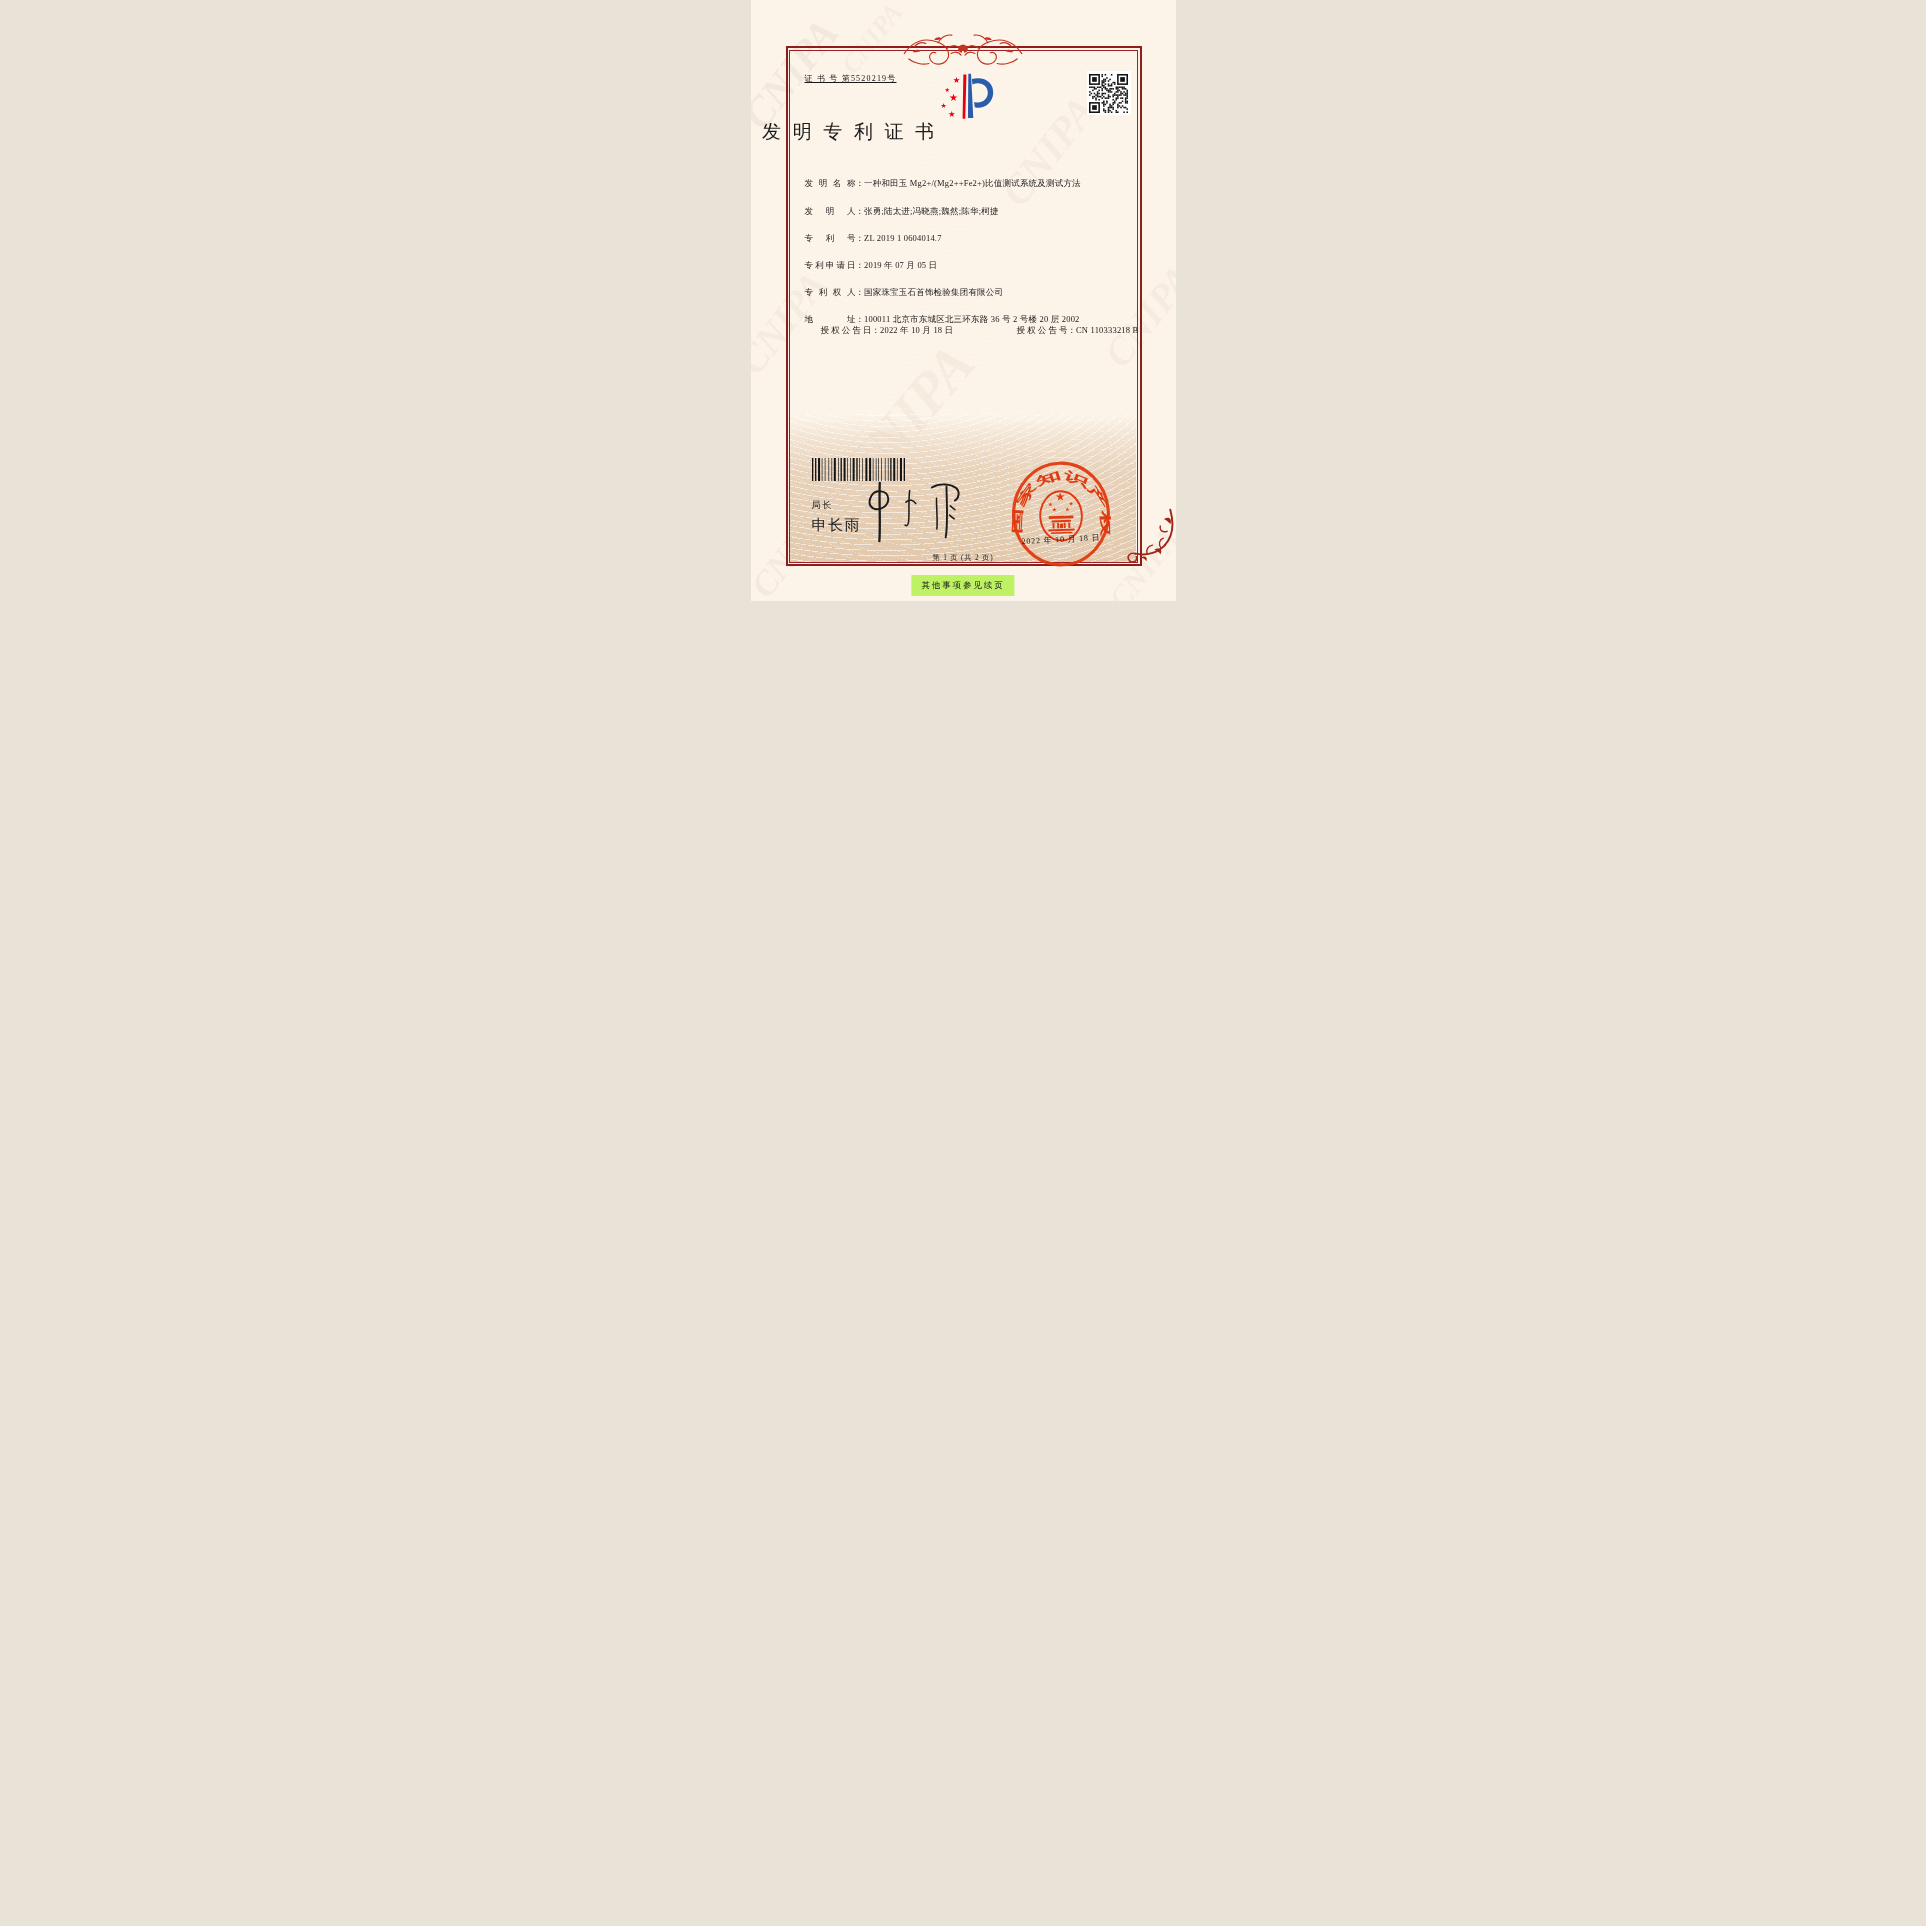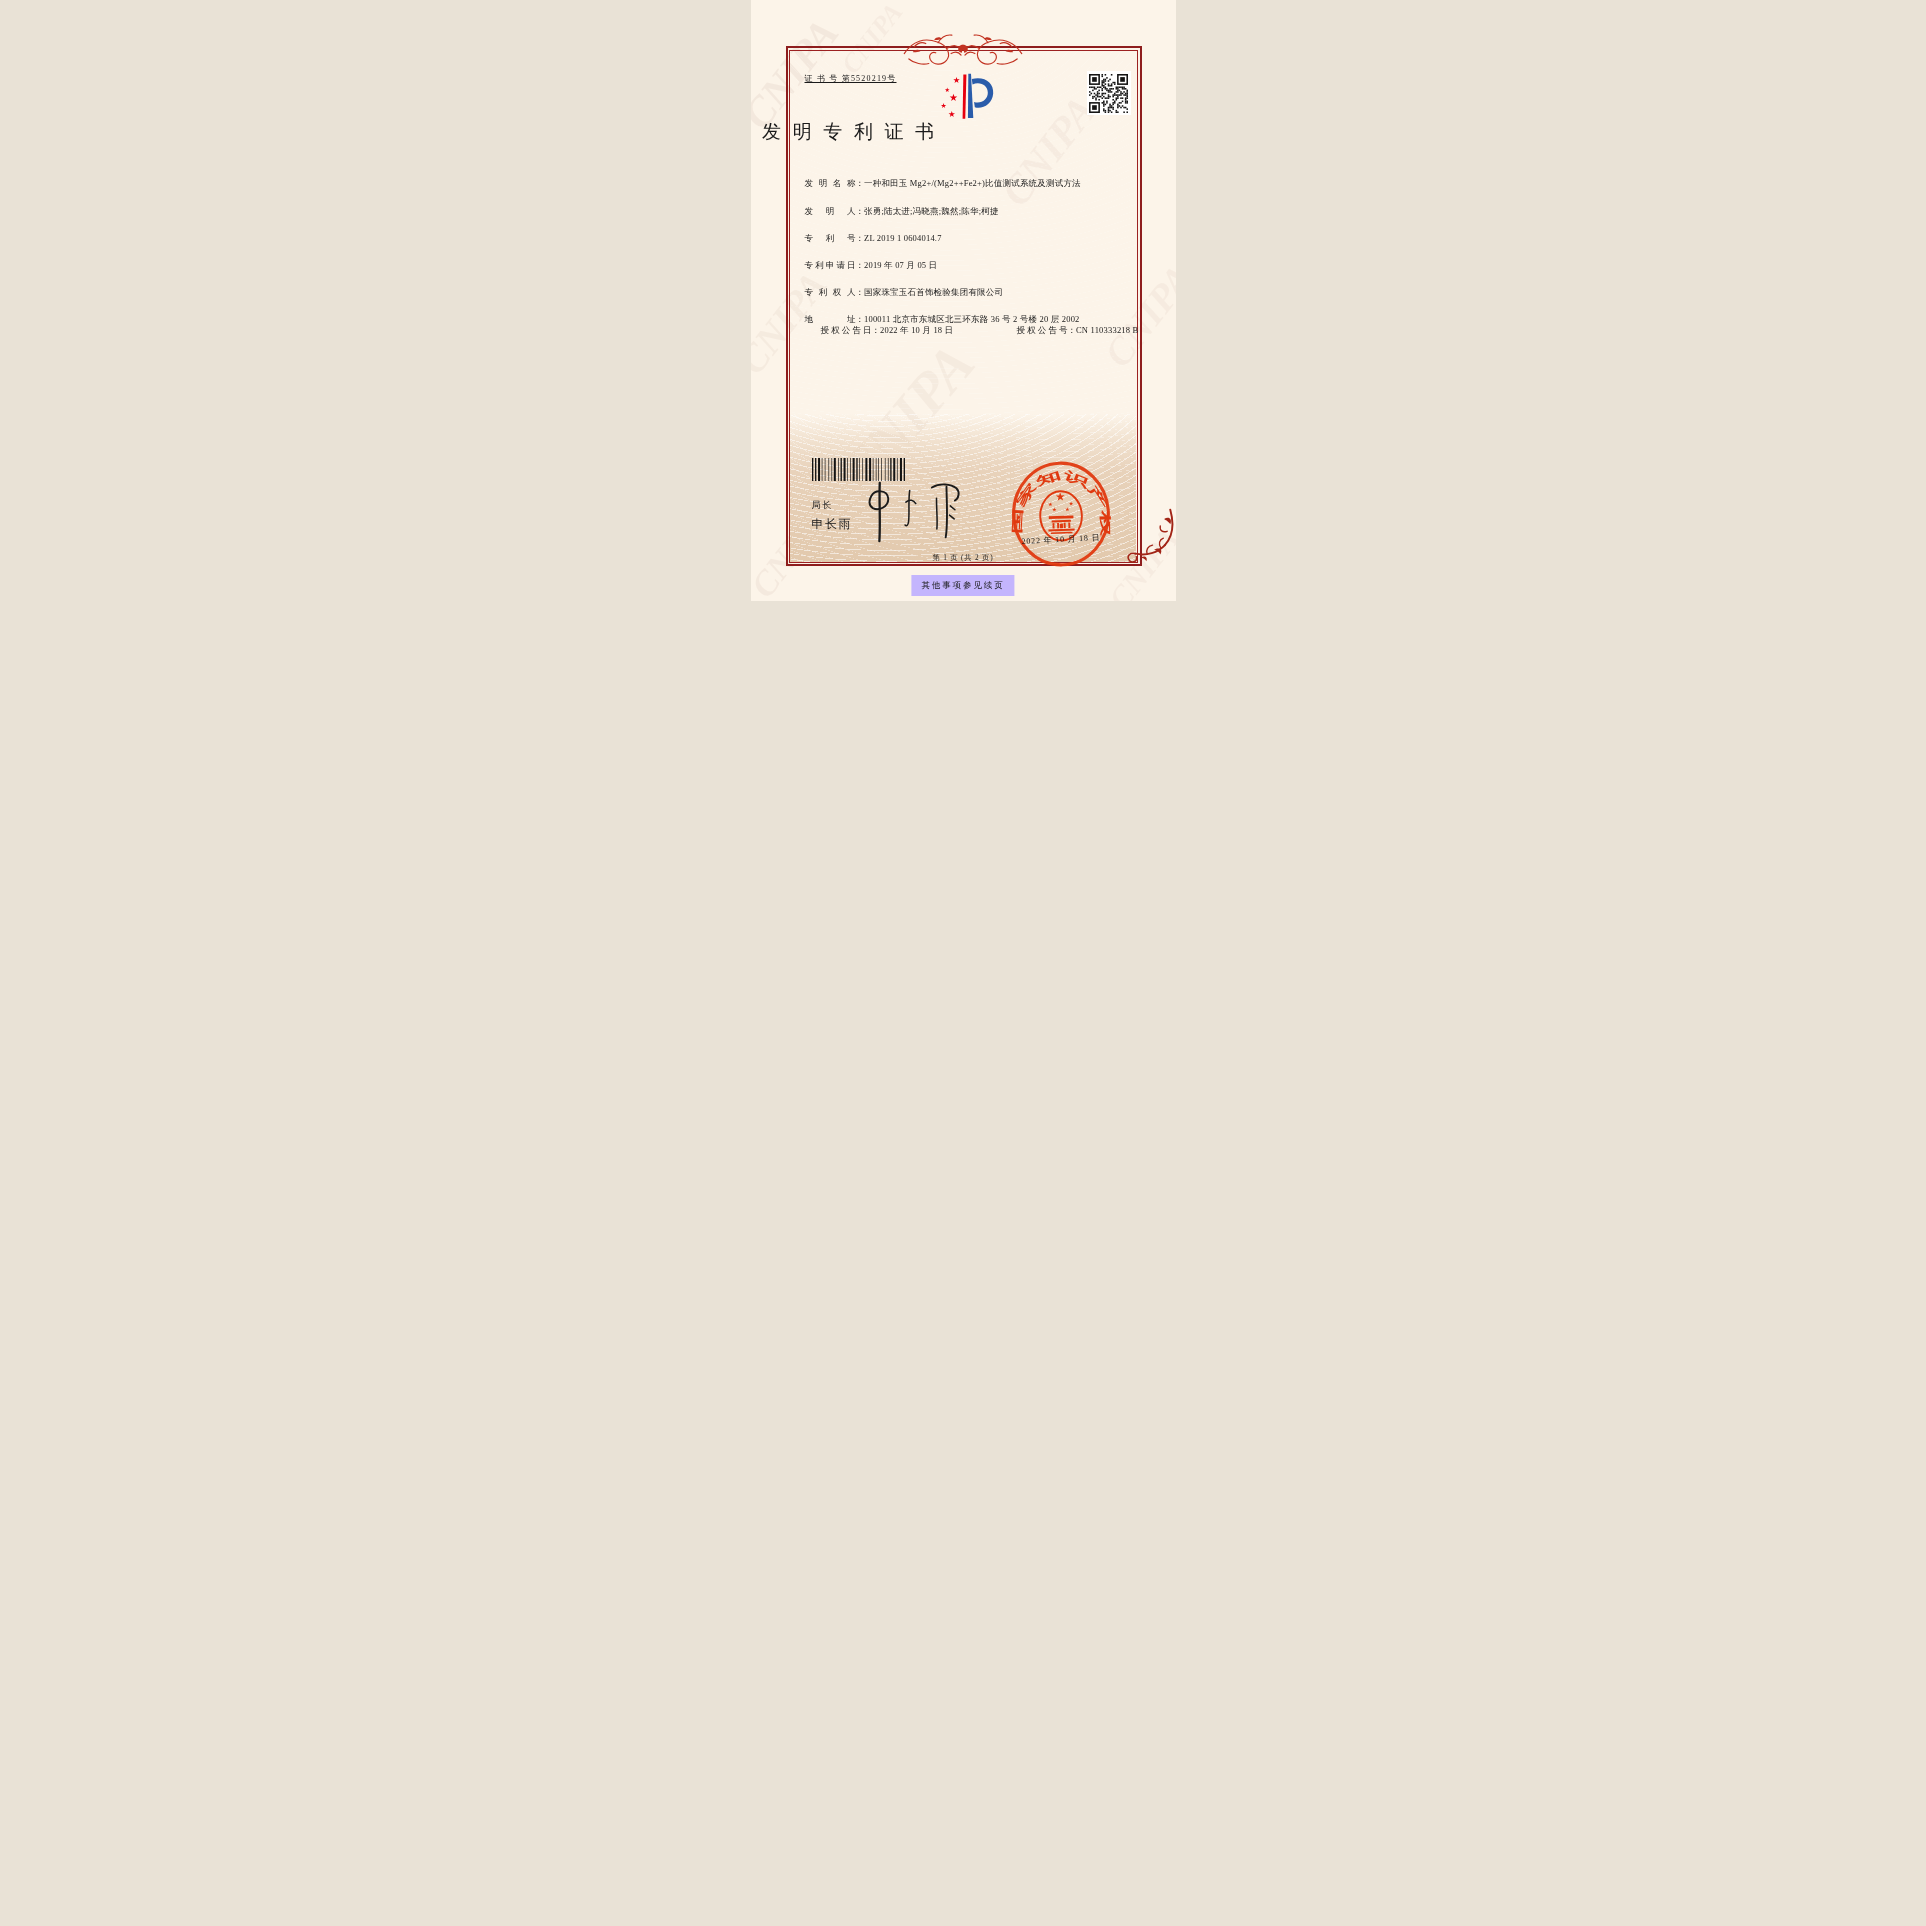--- a/index.html
+++ b/index.html
@@ -40,29 +40,29 @@
   .lab{display:inline-block;width:51px;text-align:justify;text-align-last:justify;vertical-align:bottom;}
   .colon{display:inline-block;}
   .val{letter-spacing:0.2px;}
   .r0{top:178px;} .r1{top:206px;} .r2{top:233px;} .r3{top:260px;} .r4{top:287px;} .r5{top:314px;}
   .r6{top:325px;margin-left:16px;}
   .grant2{position:absolute;left:196px;top:0;}
   .paras{left:54px;top:355px;width:317px;font-size:8.5px;line-height:14.6px;text-align:justify;}
   .paras p{margin:0;text-indent:2em;}
   .barcode{left:61px;top:458px;}
   .director{left:61px;top:499px;font-size:9.2px;letter-spacing:1.5px;}
-  .dirname{left:61px;top:516px;font-size:12px;letter-spacing:1.5px;}
+  .dirname{left:61px;top:516px;font-size:15px;letter-spacing:1.5px;}
   .sig{position:absolute;left:101px;top:476px;z-index:6;}
   .dragons{position:absolute;left:150px;top:29px;z-index:6;}
   .flourish{position:absolute;left:373px;top:508px;z-index:4;}
   .seal{position:absolute;left:258px;top:458px;z-index:7;transform:rotate(-2deg);}
   .sealdate{position:absolute;left:254px;top:534px;width:112px;z-index:8;text-align:center;
       font-size:8px;letter-spacing:0.8px;color:#151515;transform:rotate(-3deg);}
   .pageinfo{left:0;top:553px;width:100%;text-align:center;font-size:7.3px;letter-spacing:0.8px;}
-  .note{position:absolute;left:50%;top:575px;transform:translateX(-50%);background:#c4b5fd;
+  .note{position:absolute;left:50%;top:575px;transform:translateX(-50%);background:#bef264;
       padding:4.6px 10px;font-size:8.5px;letter-spacing:1.9px;z-index:5;white-space:nowrap;}
   .qrbox{position:absolute;left:336px;top:71px;width:44px;height:44px;background:#fff;z-index:5;}
   .qrbox svg{position:absolute;left:2.7px;top:2.7px;}
   .logo{position:absolute;left:181px;top:72px;z-index:5;}
 </style>
 </head>
 <body>
 
 <div class="page">
 

